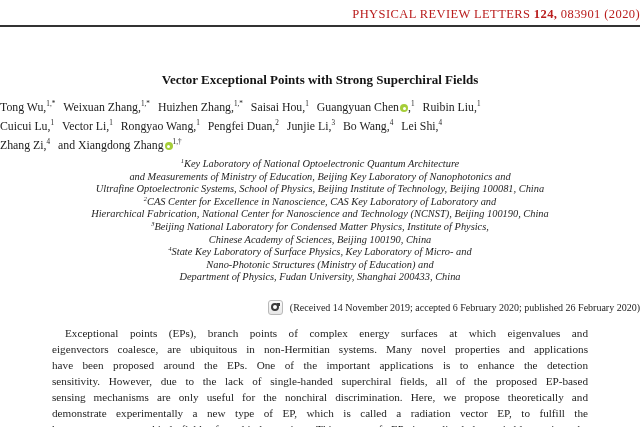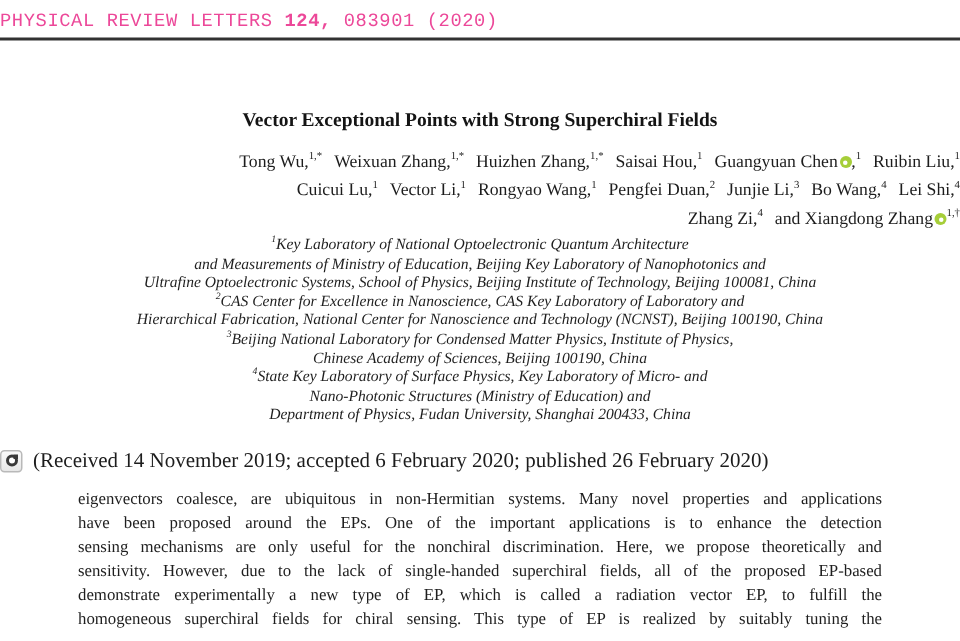--- a/index.html
+++ b/index.html
@@ -7,26 +7,25 @@
   body {
     font-family:"Liberation Serif","DejaVu Serif",serif;
     color:#1f1f1f;
     -webkit-font-smoothing:antialiased;
   }
   .page { width:640px; height:427px; position:relative; }
 
   
   .jheader {
     padding-top:7px;
-    text-align:left;
+    text-align:right;
     font-size:12.5px;
     line-height:14px;
     letter-spacing:0.4px;
-    color:#ec4899;
-    font-family:Liberation Mono, monospace;
+    color:#b91c1c;
   }
   .jheader .vol { font-weight:bold; }
   .rule {
     margin-top:4px;
     border-top:2px solid #323232;
     width:100%;
   }
 
   
   .title {
@@ -34,21 +33,21 @@
     text-align:center;
     font-weight:bold;
     font-size:13px;
     line-height:19px;
     color:#141414;
   }
 
   
   .authors {
     margin-top:9px;
-    text-align:right;
+    text-align:left;
     font-size:11.8px;
     line-height:19px;
     color:#1c1c1c;
   }
   .au { white-space:nowrap; }
   .au + .au { margin-left:5px; }
   sup.asup {
     font-size:7.2px;
     line-height:0;
     vertical-align:super;
@@ -81,22 +80,22 @@
     font-style:italic;
     font-size:10.4px;
     line-height:12.6px;
     color:#1e1e1e;
   }
   .affils sup.asup { font-size:6.5px; }
 
   
   .received {
     margin-top:15px;
-    text-align:left;
-    font-size:14px;
+    text-align:right;
+    font-size:10px;
     line-height:17px;
     color:#1c1c1c;
   }
   .crossmark {
     display:inline-block;
     width:15px; height:15px;
     border:1px solid #b9b9b9;
     border-radius:3px;
     background:linear-gradient(#fafafa,#e7e7e7);
     position:relative;
@@ -182,21 +181,22 @@
     <div><sup class="asup">4</sup><span>State Key Laboratory of Surface Physics, Key Laboratory of Micro- and</span></div>
     <div><span>Nano-Photonic Structures (Ministry of Education) and</span></div>
     <div><span>Department of Physics, Fudan University, Shanghai 200433, China</span></div>
   </div>
 
   <div class="received">
     <span class="crossmark"><span class="cm-ring"></span><span class="cm-notch"></span></span><span>(Received 14 November 2019; accepted 6 February 2020; published 26 February 2020)</span>
   </div>
 
   <div class="abstract">
+    <div class="abs-line first">Exceptional points (EPs), branch points of complex energy surfaces at which eigenvalues and</div>
     <div class="abs-line">eigenvectors coalesce, are ubiquitous in non-Hermitian systems. Many novel properties and applications</div>
     <div class="abs-line">have been proposed around the EPs. One of the important applications is to enhance the detection</div>
+    <div class="abs-line">sensitivity. However, due to the lack of single-handed superchiral fields, all of the proposed EP-based</div>
     <div class="abs-line">sensing mechanisms are only useful for the nonchiral discrimination. Here, we propose theoretically and</div>
-    <div class="abs-line">sensitivity. However, due to the lack of single-handed superchiral fields, all of the proposed EP-based</div>
     <div class="abs-line">demonstrate experimentally a new type of EP, which is called a radiation vector EP, to fulfill the</div>
     <div class="abs-line">homogeneous superchiral fields for chiral sensing. This type of EP is realized by suitably tuning the</div>
   </div>
 
 </div>
 
 </body></html>

